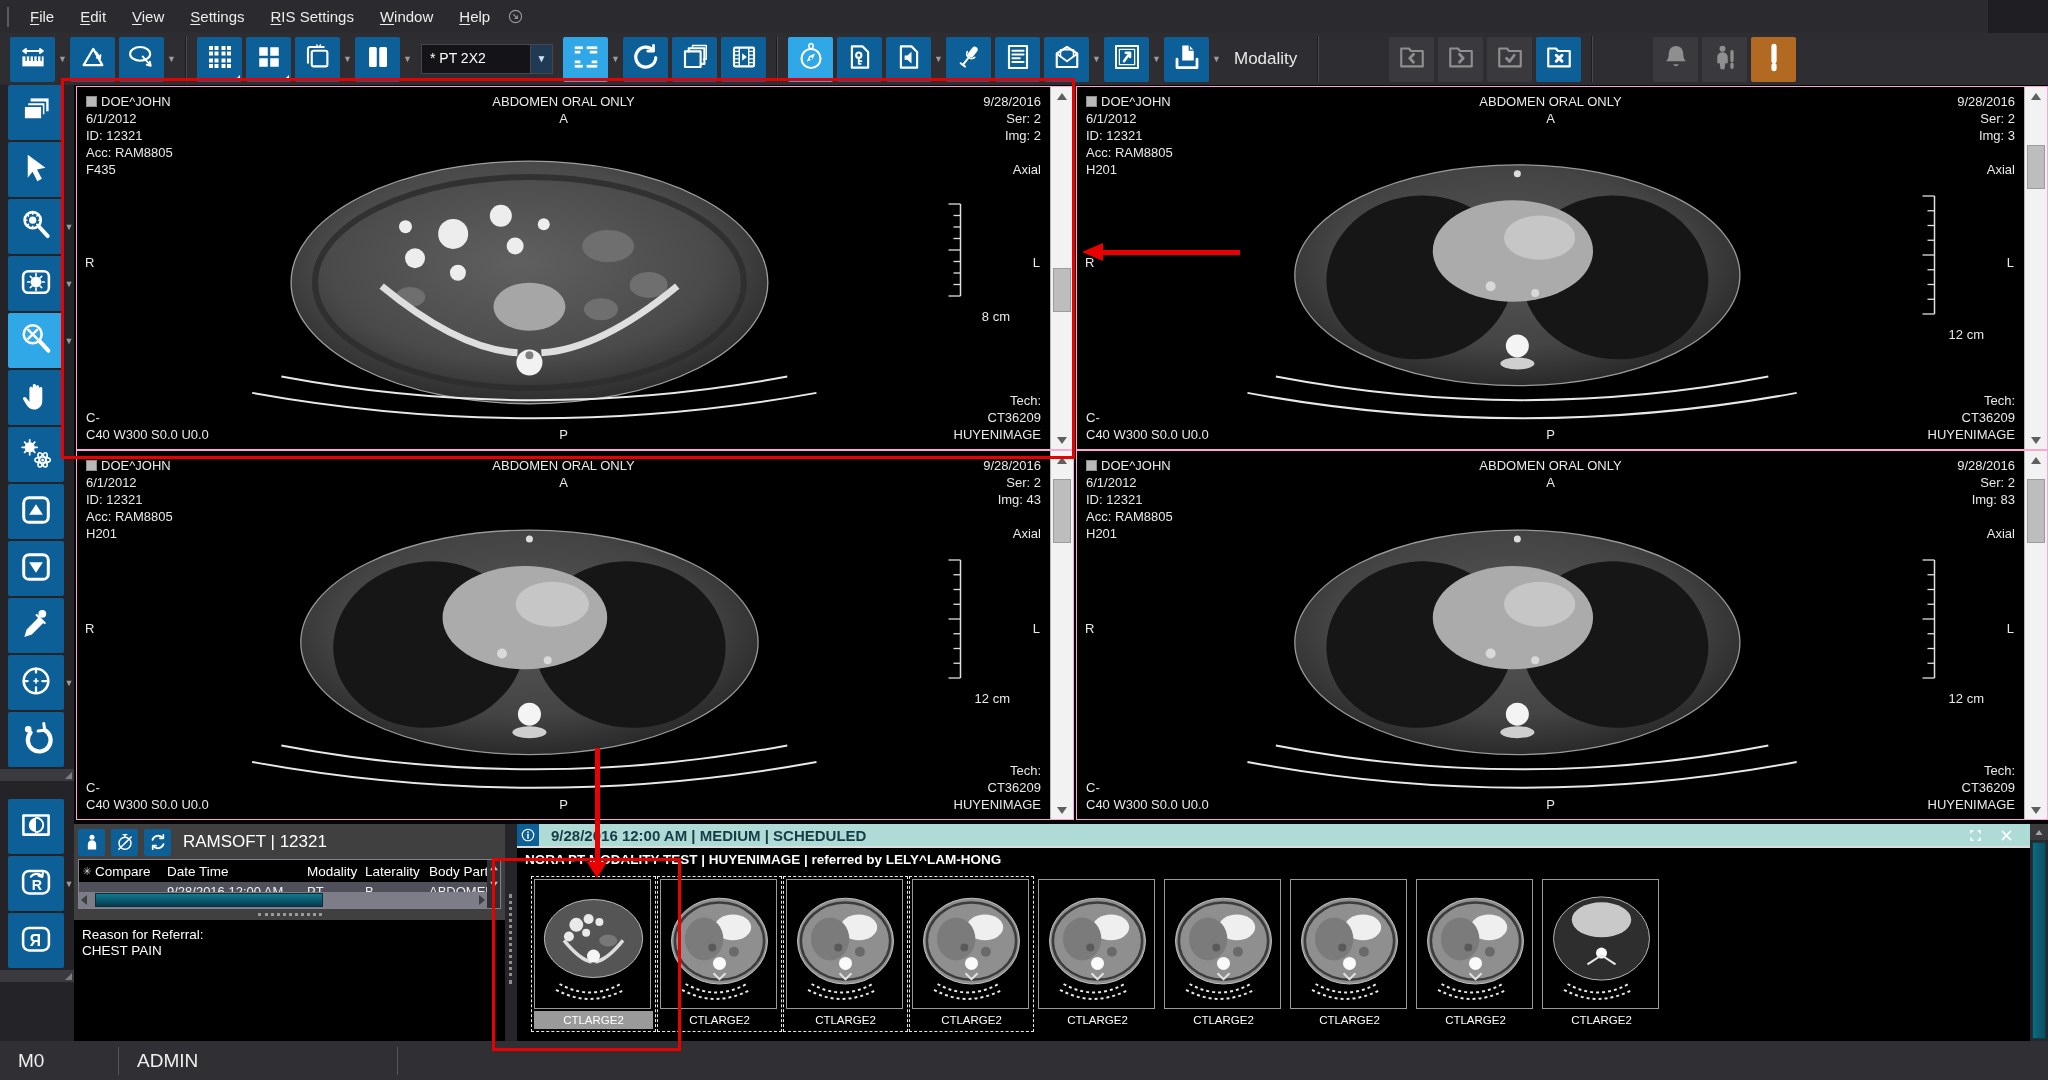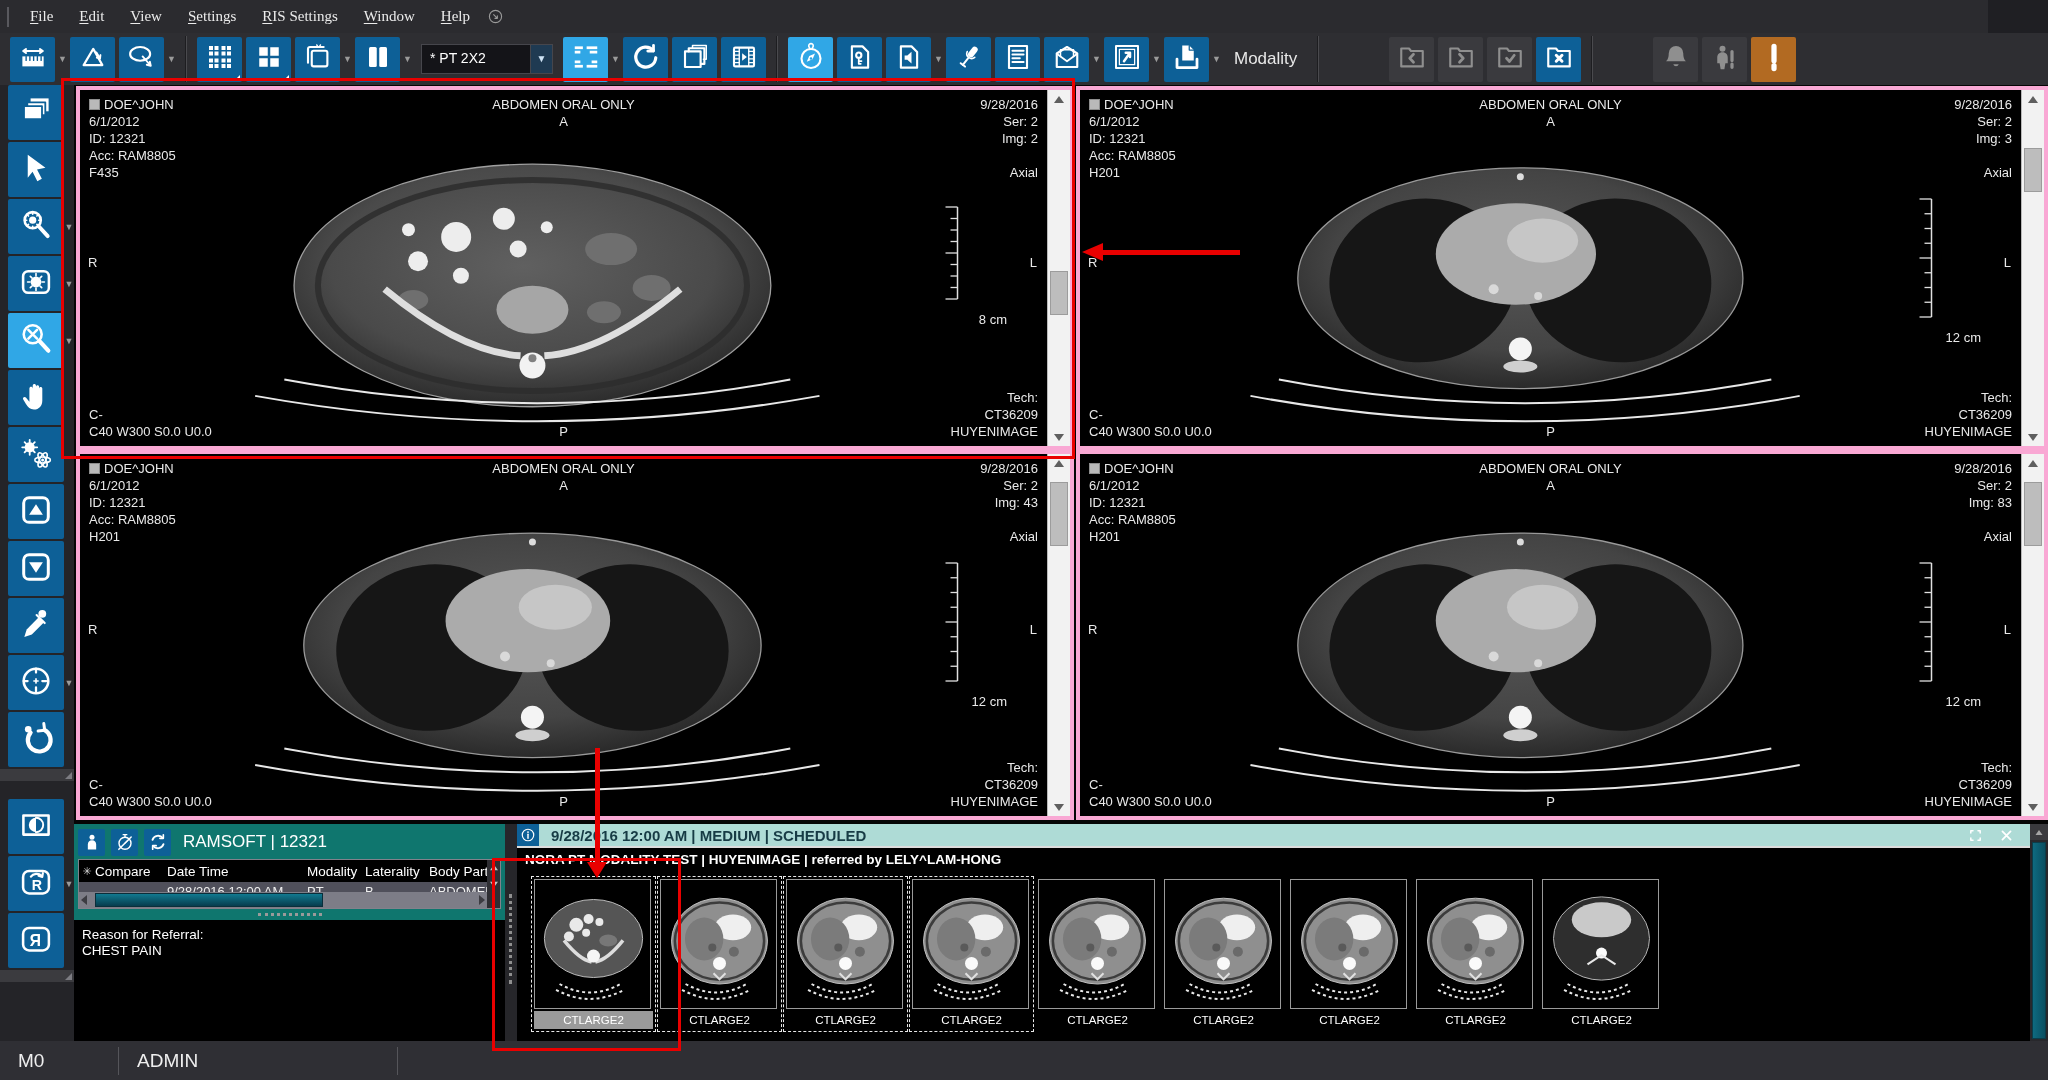--- a/index.html
+++ b/index.html
@@ -1,21 +1,21 @@
 <!DOCTYPE html>
 <html><head>
 <meta charset="utf-8">
 <style>
   * { margin:0; padding:0; box-sizing:border-box; }
   html,body { width:2048px; height:1080px; overflow:hidden; }
   body { position:relative; background:#1f1f23; font-family:"Liberation Sans",sans-serif; }
 
   
   .menubar { position:absolute; left:0; top:0; width:1988px; height:33px; background:#2b2b2f;
-             display:flex; align-items:center; color:#ececec; font-size:15px; z-index:10;font-family:Liberation Serif, serif; }
+             display:flex; align-items:center; color:#ececec; font-size:15px; z-index:10; }
   .menu-grip { width:2px; height:20px; border-left:1px solid #59595e; border-right:1px solid #59595e; margin:0 8px 0 7px; }
   .menu-item { padding:0 13px; height:33px; line-height:33px; cursor:default; }
   .menu-item u { text-decoration:underline; text-underline-offset:2px; }
   .menu-winicon { width:18px; height:18px; margin-left:4px; color:#9a9a9a; display:flex; align-items:center; }
 
   
   .toolbar { position:absolute; left:0; top:33px; width:2048px; height:52px; background:#2e2e32;
              display:flex; align-items:center; padding-left:8px; z-index:10; }
   .tbtn { width:45px; height:45px; margin:0 2px; background:#0d6097; border-radius:2px; flex:none;
           display:flex; align-items:center; justify-content:center; color:#fff; position:relative; }
@@ -39,21 +39,21 @@
   .sbtn { width:56px; height:55px; background:#0d6097; border-radius:2px; display:flex;
           align-items:center; justify-content:center; color:#fff; flex:none; }
   .sbtn.active { background:#30a7e6; }
   .sdd { width:10px; color:#9a9a9a; font-size:9px; text-align:center; }
   .sstrip { height:12px; background:#3b3b3f; margin:2px 0 18px 0; position:relative; }
   .sstrip::after { content:""; position:absolute; right:2px; bottom:2px; width:0; height:0;
                    border-left:7px solid transparent; border-bottom:7px solid #7c7c82; }
 
   
   .main-grid { position:absolute; left:74px; top:85px; width:1974px; height:739px; background:#050505; }
-  .vp-cell { position:absolute; border:4px solid #f9a8d4; background:#4d7c0f; display:flex; }
+  .vp-cell { position:absolute; border:1px solid #f9a8d4; background:#4d7c0f; display:flex; }
   .viewport { flex:1; position:relative; overflow:hidden; background:#000; }
   .scene { position:absolute; left:0; top:0; }
   .vp-scroll { width:23px; flex:none; background:#f2f2f2; position:relative; border-left:1px solid #b9b9b9; }
   .sarr { position:absolute; left:0; right:0; height:18px; display:flex; align-items:center; justify-content:center; }
   .vthumb { position:absolute; left:2px; right:2px; background:#bdbdbd; border:1px solid #9c9c9c; }
   .tri-up    { width:0; height:0; border-left:5px solid transparent; border-right:5px solid transparent; border-bottom:7px solid #5f5f5f; }
   .tri-down  { width:0; height:0; border-left:5px solid transparent; border-right:5px solid transparent; border-top:7px solid #5f5f5f; }
   .tri-left  { width:0; height:0; border-top:5px solid transparent; border-bottom:5px solid transparent; border-right:6px solid #3c3c42; }
   .tri-right { width:0; height:0; border-top:5px solid transparent; border-bottom:5px solid transparent; border-left:6px solid #3c3c42; }
 
@@ -66,21 +66,21 @@
   .ov.bl { left:9px; bottom:6px; }
   .ov.bc { left:0; right:0; bottom:6px; text-align:center; }
   .ov.br { right:9px; bottom:6px; text-align:right; }
   .plane { margin-top:17px; }
   .vp-check { display:inline-block; width:11px; height:11px; border:1px solid #8d8d8d; background:#b9b9b9;
               margin-right:4px; vertical-align:-1px; }
   .ruler-wrap { position:absolute; right:88px; display:flex; flex-direction:column; align-items:flex-end; z-index:4; }
   .scale-label { color:#e9e9e9; font-size:13px; margin-top:12px; margin-right:-48px; white-space:nowrap; }
 
   
-  .study-panel { position:absolute; left:74px; top:824px; width:431px; height:217px; background:#0f766e; }
+  .study-panel { position:absolute; left:74px; top:824px; width:431px; height:217px; background:#404040; }
   .sp-header { height:32px; display:flex; align-items:center; padding:4px 0 0 4px; }
   .sp-ibtn { width:27px; height:27px; background:#0d6097; border-radius:2px; color:#fff; margin-right:6px;
              display:flex; align-items:center; justify-content:center; }
   .sp-title { color:#fff; font-size:17px; margin-left:6px; }
   .sp-table { position:relative; margin:3px 4px 0 4px; height:50px; border:1px solid #82828c; background:#000; overflow:hidden; }
   .sp-thead { display:flex; height:22px; color:#fff; font-size:13.5px; align-items:center; }
   .sp-cell { flex:none; overflow:hidden; white-space:nowrap; }
   .sp-row { display:flex; height:26px; background:#50505b; color:#f0f0f0; font-size:13px; padding-top:2px; }
   .cyanbar { width:56px; height:12px; background:#25b2cf; margin-top:2px; }
   .sp-hscroll { position:absolute; left:0; right:13px; bottom:0; height:16px; background:#7d7d87;

